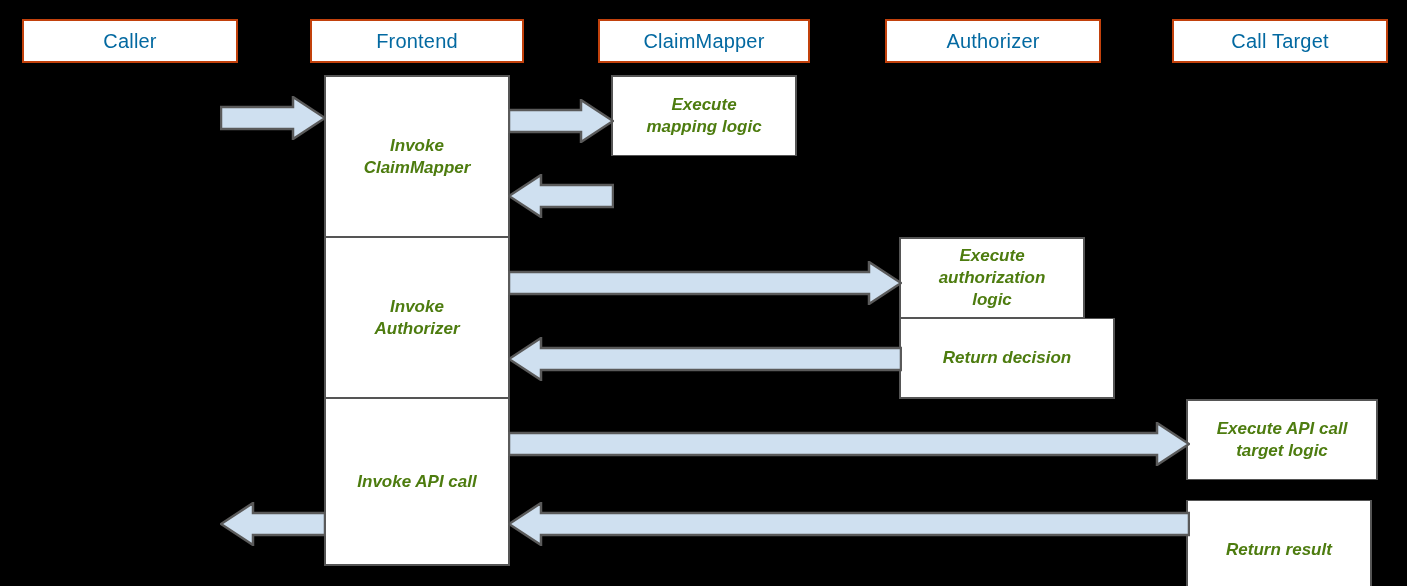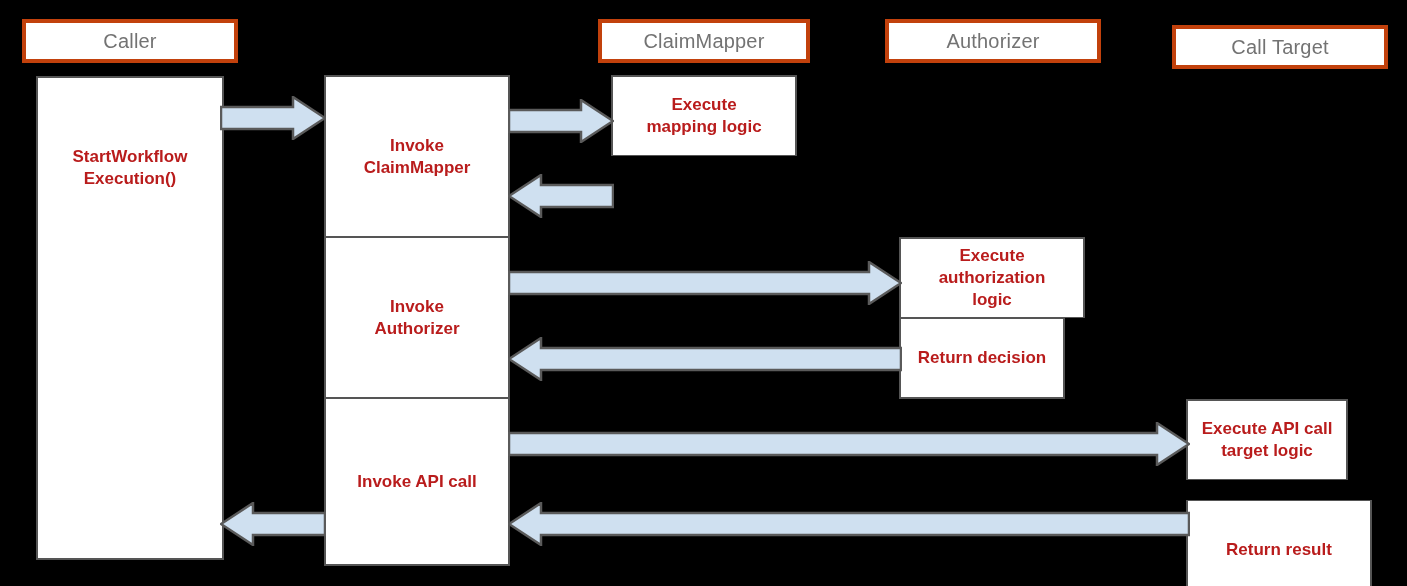--- a/index.html
+++ b/index.html
@@ -12,81 +12,81 @@
     width: 1407px;
     height: 586px;
     background: #000000;
     overflow: hidden;
     font-family: "Liberation Sans", sans-serif;
   }
   .lane-header {
     position: absolute;
     box-sizing: border-box;
     background: #ffffff;
-    border: 4px solid #c2410c;
+    border: 2px solid #c2410c;
     display: flex;
     align-items: center;
     justify-content: center;
-    color: #737373;
+    color: #0369a1;
     font-size: 20px;
     font-weight: 400;
     letter-spacing: 0.2px;
     line-height: 1.1;
     text-align: center;
   }
   .act-box {
     position: absolute;
     box-sizing: border-box;
     background: #ffffff;
     border: 2px solid #555555;
     display: flex;
     align-items: center;
     justify-content: center;
-    color: #b91c1c;
+    color: #4d7c0f;
     font-size: 17px;
     font-weight: bold;
     line-height: 1.28;
     text-align: center;
     padding: 2px 6px;
     white-space: pre-line;
+    font-style: italic;
   }
   .act-box.thin-top { border-top-width: 1px; }
   .act-box.thin-bottom { border-bottom-width: 1px; }
   .arrow {
     position: absolute;
     pointer-events: none;
   }
   .arrow svg { display: block; }
 </style>
 </head>
 <body>
 
 <div id="canvas">
 
   <div class="lane-header" style="left:22px; top:19px; width:216px; height:44px;">
     <span>Caller</span>
   </div>
 
+  <div class="lane-header" style="left:310px; top:19px; width:214px; height:44px;">
+    <span>Frontend</span>
+  </div>
 
   <div class="lane-header" style="left:598px; top:19px; width:212px; height:44px;">
     <span>ClaimMapper</span>
   </div>
 
   <div class="lane-header" style="left:885px; top:19px; width:216px; height:44px;">
     <span>Authorizer</span>
   </div>
 
-  <div class="lane-header" style="left:1172px; top:25px; width:216px; height:44px;">
+  <div class="lane-header" style="left:1172px; top:19px; width:216px; height:44px;">
     <span>Call Target</span>
   </div>
 
-  <div class="act-box" style="left:36px; top:76px; width:188px; height:484px;">
-    <span style="position:relative; top:-150px;">StartWorkflow
-Execution()</span>
-  </div>
 
   <div class="act-box thin-bottom" style="left:324px; top:75px; width:186px; height:162px;">
     <span>Invoke
 ClaimMapper</span>
   </div>
 
   <div class="act-box thin-top thin-bottom" style="left:324px; top:237px; width:186px; height:161px;">
     <span>Invoke
 Authorizer</span>
   </div>
@@ -100,25 +100,25 @@
 mapping logic</span>
   </div>
 
 
   <div class="act-box thin-bottom" style="left:899px; top:237px; width:186px; height:81px;">
     <span>Execute
 authorization
 logic</span>
   </div>
 
-  <div class="act-box thin-top" style="left:899px; top:318px; width:166px; height:81px;">
+  <div class="act-box thin-top" style="left:899px; top:318px; width:216px; height:81px;">
     <span>Return decision</span>
   </div>
 
-  <div class="act-box thin-bottom" style="left:1186px; top:399px; width:162px; height:81px;">
+  <div class="act-box thin-bottom" style="left:1186px; top:399px; width:192px; height:81px;">
     <span>Execute API call
 target logic</span>
   </div>
 
   <div class="act-box thin-top" style="left:1186px; top:500px; width:186px; height:100px;">
     <span>Return result</span>
   </div>
 
   <div class="arrow" style="left:220px; top:96px;">
     <svg width="106" height="44" viewBox="0 0 106 44">

